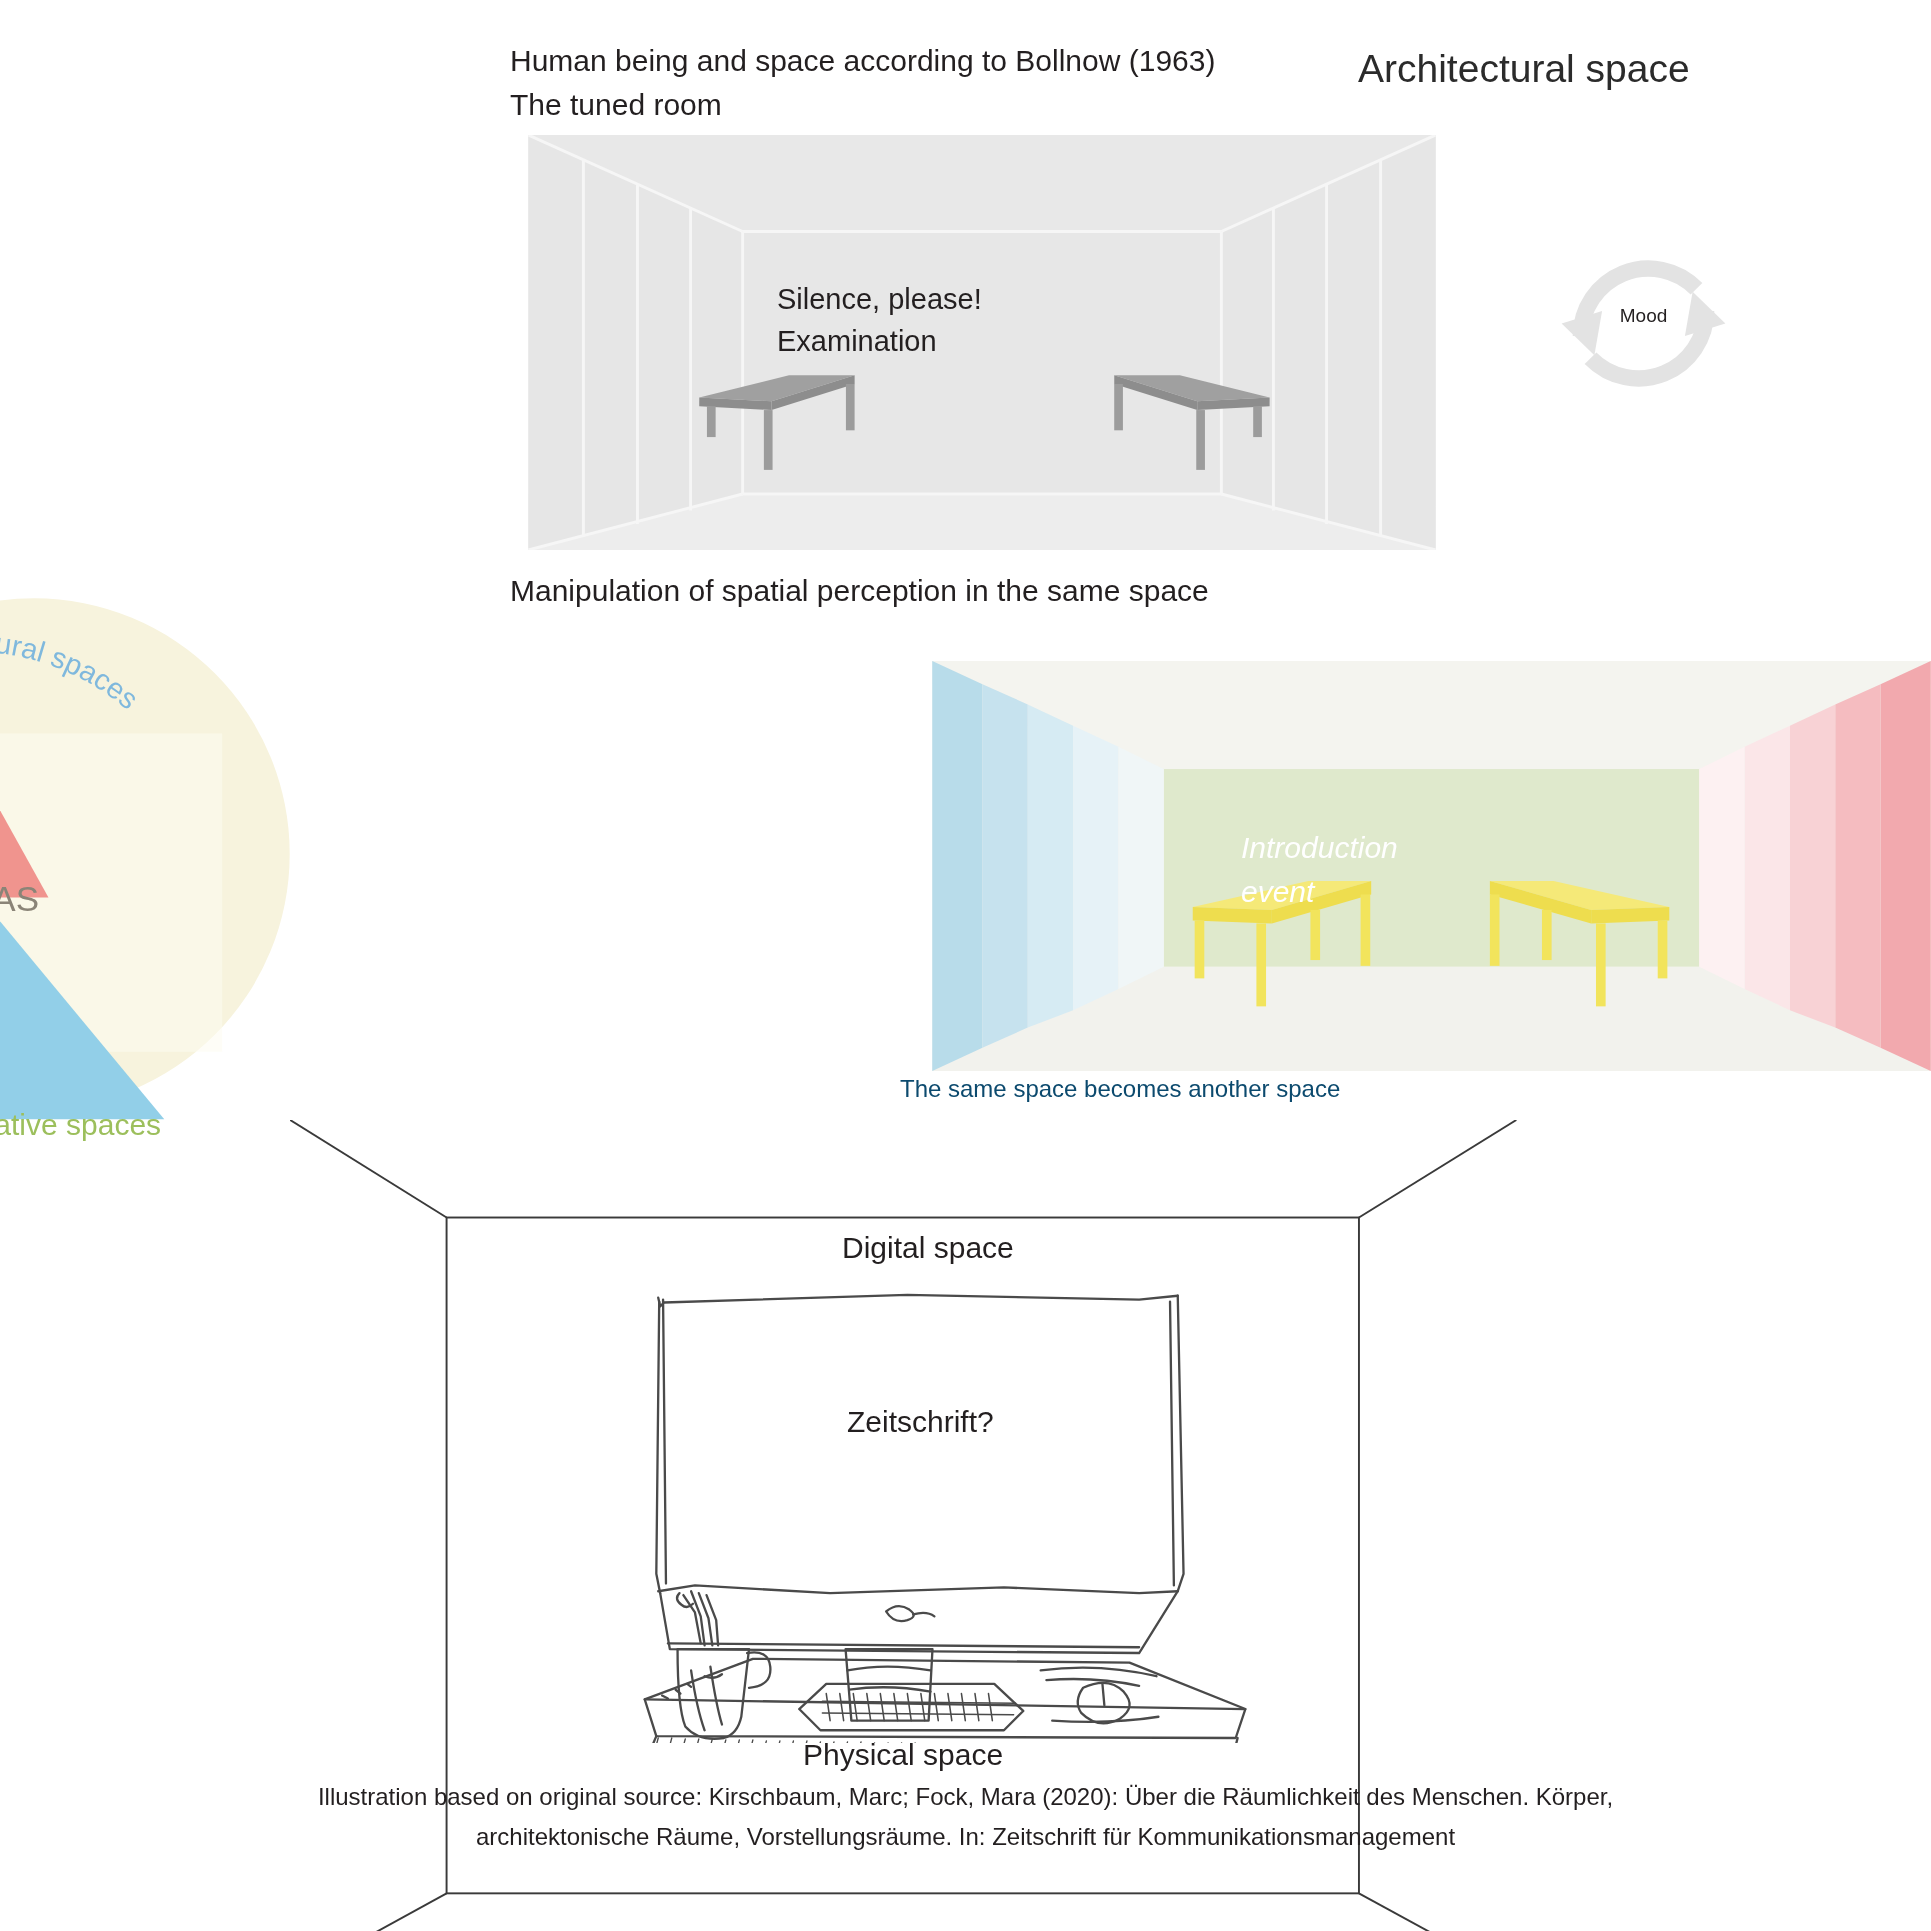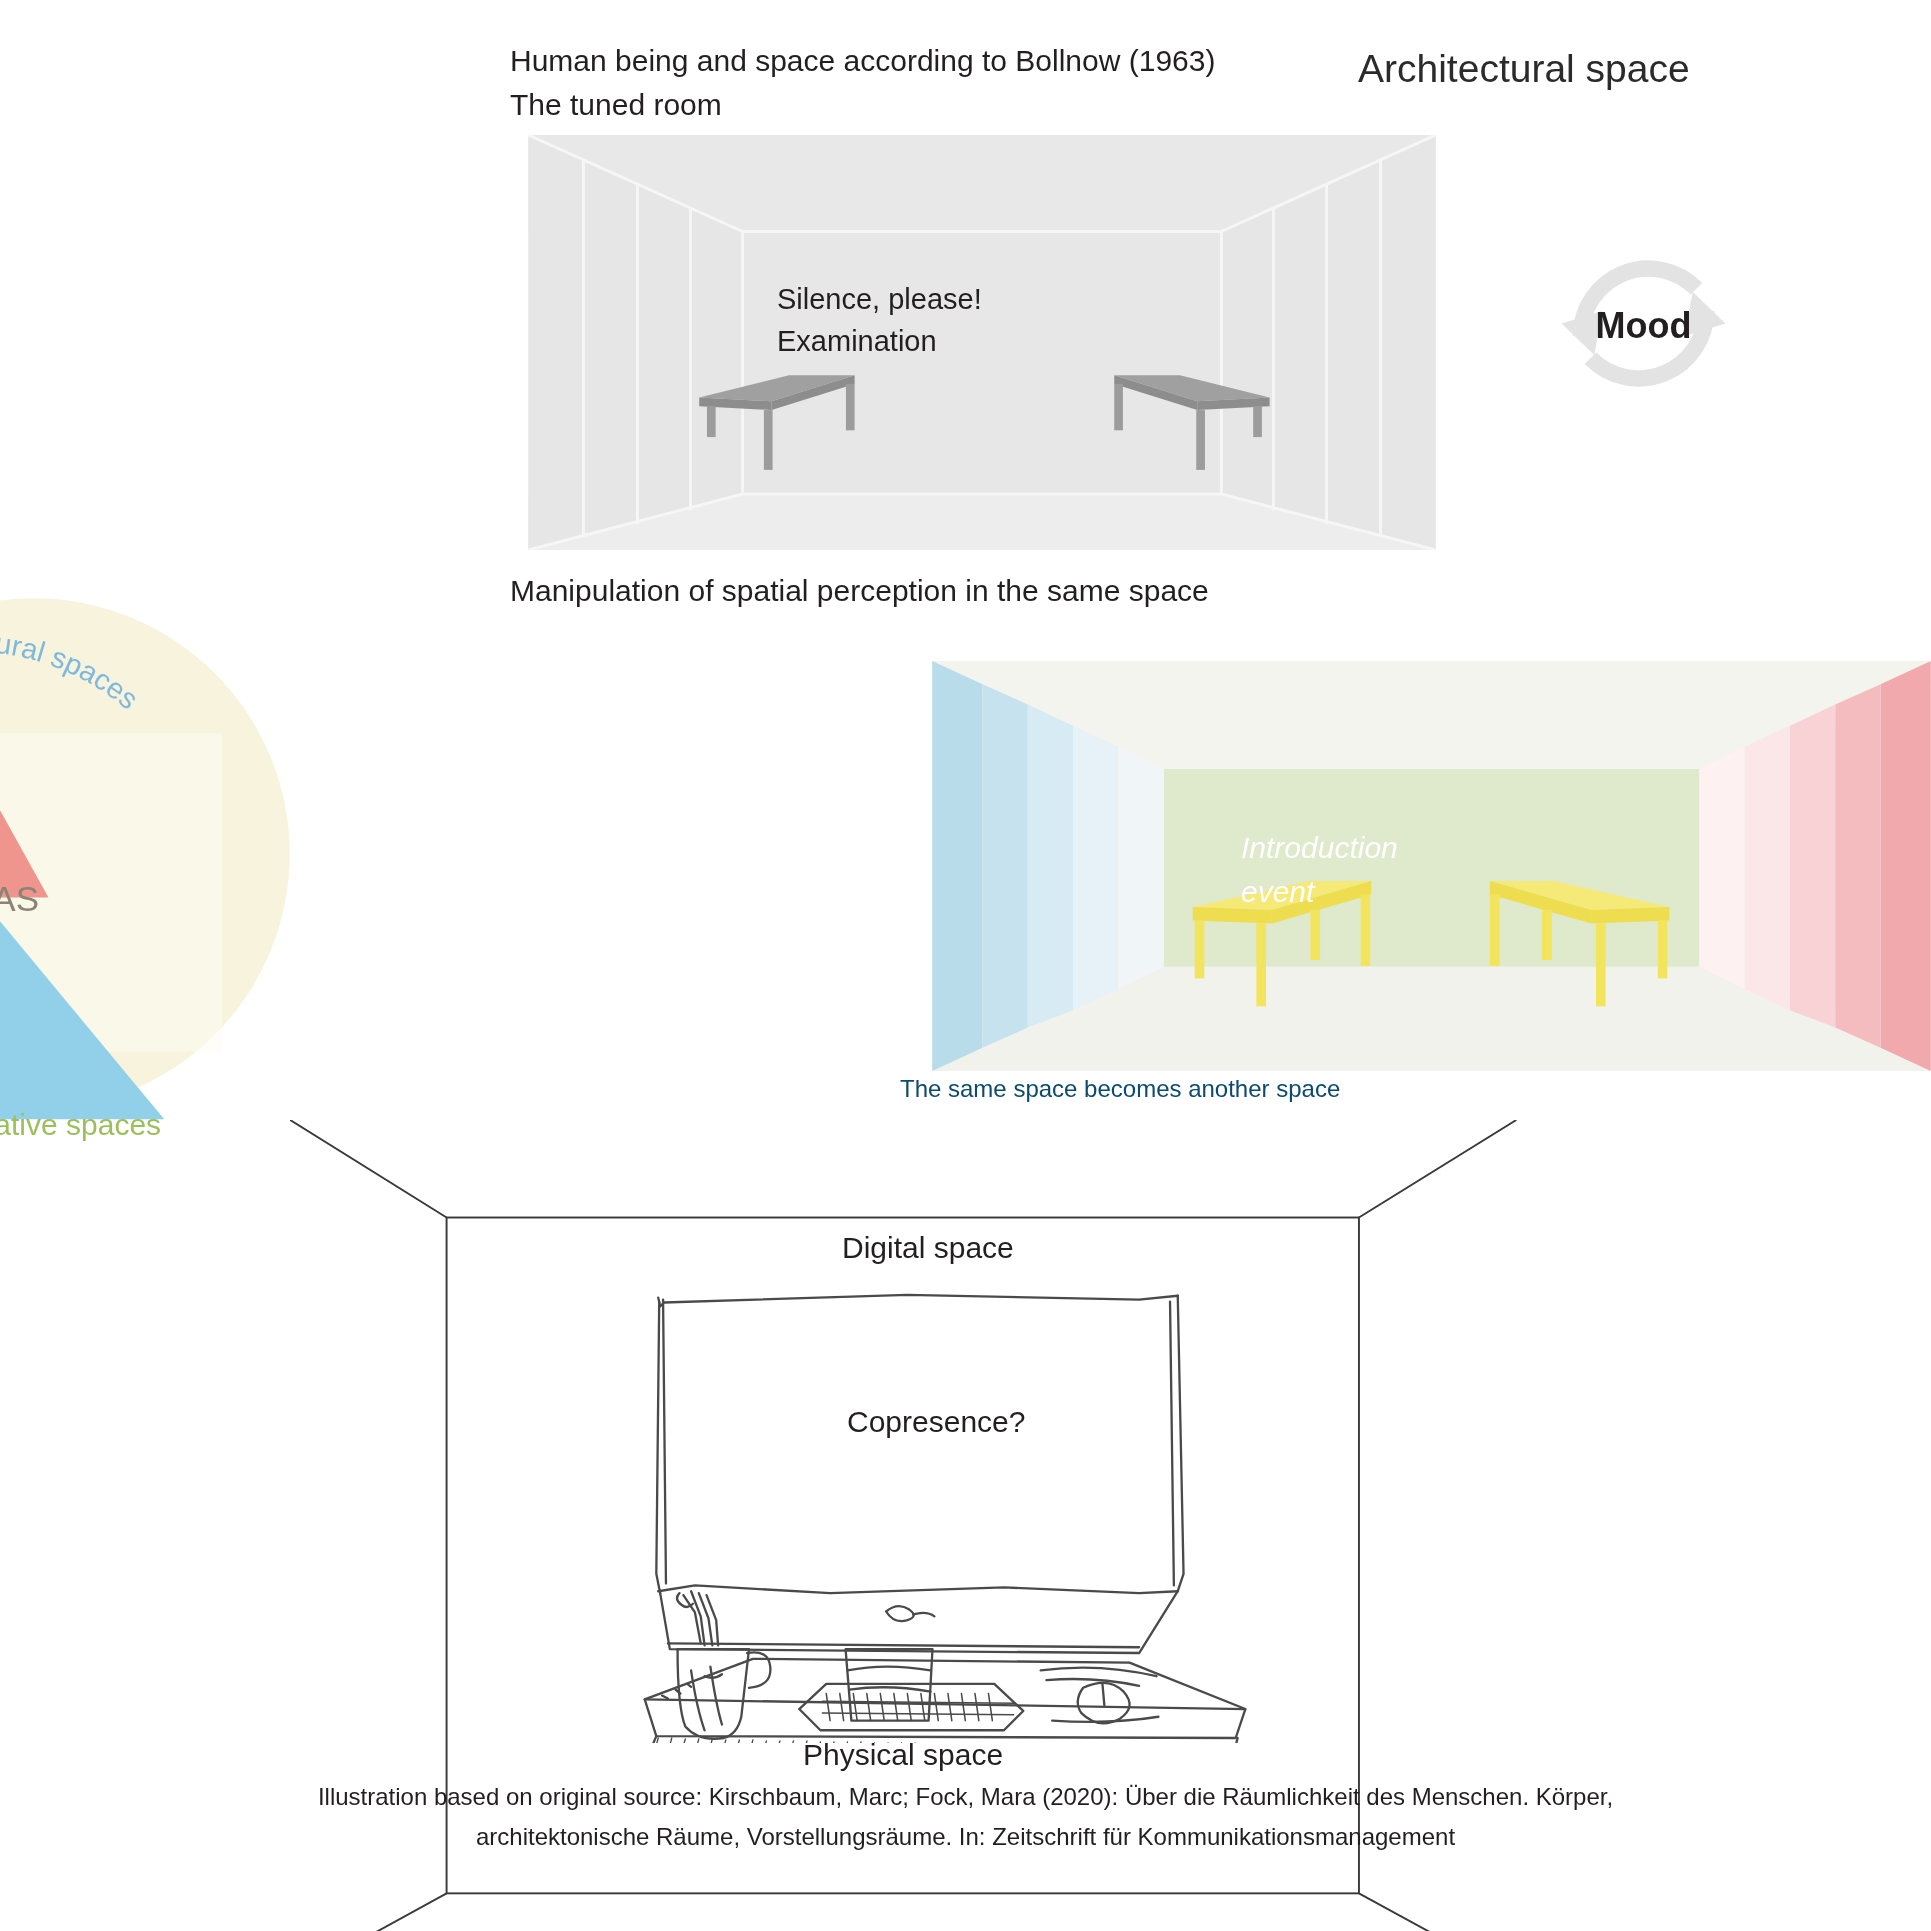--- a/index.html
+++ b/index.html
@@ -59,23 +59,22 @@
   #mood-block {
     position: absolute;
     left: 1552px; top: 232px;
     width: 183px; height: 183px;
   }
   #mood-label {
     position: absolute;
     left: 0; top: 73px;
     width: 183px;
     text-align: center;
-    font-size: 36px;
-    color: #231f20;
-    font-weight: bold;
+    font-size: 19px;
+    color: #231f20;
   }
 
   
   #circle-diagram {
     position: absolute;
     left: -241px; top: 579px;
     width: 550px; height: 550px;
   }
   #as-abbrev {
     position: absolute;
@@ -431,21 +430,21 @@
           <path d="M 540 480 L 534 502"></path>
         <path d="M 554 480 L 548 503"></path>
           <path d="M 568 480 L 562 503"></path>
         <path d="M 582 481 L 576 503"></path>
           <path d="M 596 481 L 590 503"></path>
         <path d="M 610 481 L 604 503"></path>
       </g>
     </g>
   </svg>
 
-  <div class="txt" id="copresence-label">Copresence?</div>
+  <div class="txt" id="copresence-label">Zeitschrift?</div>
 
   <div class="txt" id="physical-space-label">Physical space</div>
 
   <div id="source-caption">
     <span class="line">Illustration based on original source: Kirschbaum, Marc; Fock, Mara (2020): Über die Räumlichkeit des Menschen. Körper,</span>
     <span class="line">architektonische Räume, Vorstellungsräume. In: Zeitschrift für Kommunikationsmanagement</span>
   </div>
 
 </div>
 

